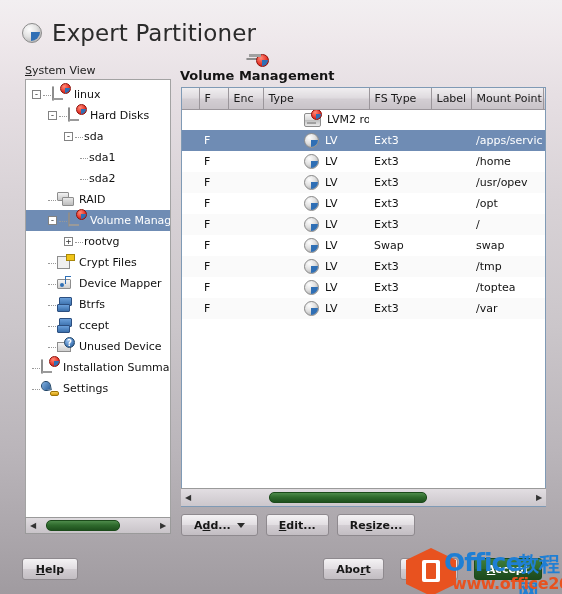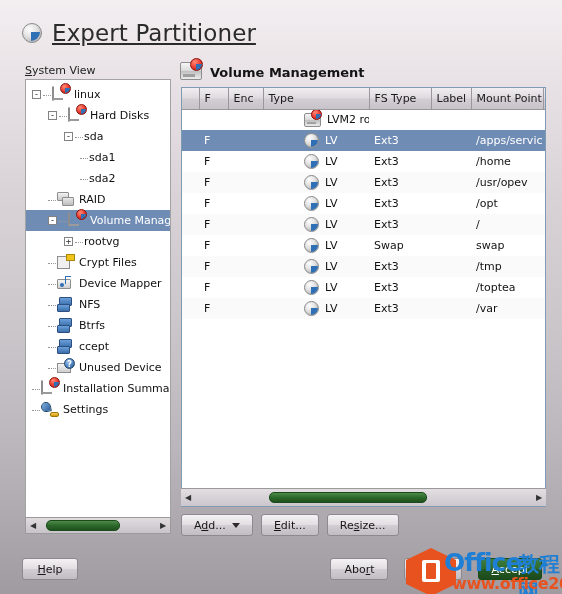--- a/index.html
+++ b/index.html
@@ -13,21 +13,20 @@
   }
 
   
   #app-title{
     position:absolute;left:22px;top:16px;height:34px;
     display:flex;align-items:center;gap:10px;
   }
   #app-title .ttl{
     font-size:23px;color:#2b2b2b;font-weight:400;letter-spacing:.1px;
     font-family:"DejaVu Sans","Liberation Sans",sans-serif;
-    text-decoration:underline;
   }
   .disk-icon{
     width:20px;height:20px;border-radius:50%;
     background:radial-gradient(circle at 35% 30%,#fdfdfd 0%,#e2e2e2 42%,#b8b8b8 78%,#8f8f8f 100%);
     border:1px solid #8b8b8b;position:relative;box-sizing:border-box;
   }
   .disk-icon::after{
     content:"";position:absolute;right:1px;bottom:1px;width:9px;height:9px;
     background:#2f6fb5;border-radius:0 0 9px 0;
   }
@@ -144,21 +143,21 @@
   }
   .sb-track{flex:1 1 auto;height:15px;position:relative;}
   .sb-thumb{
     position:absolute;top:2px;height:11px;border-radius:5px;
     background:linear-gradient(180deg,#4e8b4b 0%,#2f6b2d 45%,#1e501d 100%);
     border:1px solid #1b4a1a;box-sizing:border-box;
   }
 
   
   #pane-title{
-    position:absolute;left:180px;top:58px;display:flex;align-items:flex-end;gap:8px;height:22px;
+    position:absolute;left:180px;top:58px;display:flex;align-items:center;gap:8px;height:22px;flex-direction:column;
   }
   #pane-title .ptxt{font-size:13px;font-weight:bold;color:#141414;}
   .ic-disk-lg{
     width:22px;height:18px;position:relative;border-radius:2px;box-sizing:border-box;
     background:linear-gradient(180deg,#f6f6f6 0%,#dcdcdc 46%,#c0c0c0 52%,#ececec 100%);
     border:1px solid #8d8d8d;
   }
   .ic-disk-lg::after{content:"";position:absolute;left:2px;bottom:2px;width:12px;height:3px;background:#a0a0a0;}
   .ic-disk-lg .redball{
     position:absolute;right:-2px;top:-5px;width:13px;height:13px;border-radius:50%;
@@ -217,21 +216,21 @@
     display:flex;align-items:center;box-sizing:border-box;
     border-top:1px solid #9a9a9a;
   }
 
   
   #action-bar{position:absolute;left:181px;top:514px;display:flex;gap:8px;}
   .btn{
     height:22px;min-width:58px;padding:0 12px;box-sizing:border-box;
     background:linear-gradient(180deg,#f4f2f4 0%,#e2dee2 48%,#d2cdd2 52%,#c2bdc2 100%);
     border:1px solid #8e898e;border-radius:3px;
-    font-size:11px;color:#171717;font-weight:normal;
+    font-size:11px;color:#171717;font-weight:bold;
     display:flex;align-items:center;justify-content:center;gap:6px;
     font-family:"DejaVu Sans","Liberation Sans",sans-serif;
   }
   .btn u{text-decoration:underline;}
   .caret{width:0;height:0;border-left:4px solid transparent;border-right:4px solid transparent;border-top:5px solid #2b2b2b;}
 
   
   #help-btn{position:absolute;left:22px;top:558px;min-width:56px;text-align:center;}
   #bottom-right{position:absolute;right:20px;top:558px;display:flex;gap:16px;}
   .btn.accept{
@@ -329,26 +328,20 @@
         <span class="ind" style="width: 22px;"></span>
         <span class="dots"></span>
         <span class="ico"><span class="ic-crypt"><span class="pg"></span><span class="ky"></span></span></span>
         <span class="lbl">Crypt Files</span>
       </div>
       <div class="node">
         <span class="ind" style="width: 22px;"></span>
         <span class="dots"></span>
         <span class="ico"><span class="ic-dm"><span class="bx"></span><span class="dot"></span><span class="arm"></span><span class="arm2"></span></span></span>
         <span class="lbl">Device Mapper</span>
-      </div>
-      <div class="node">
-        <span class="ind" style="width: 22px;"></span>
-        <span class="dots"></span>
-        <span class="ico"><span class="ic-net"><span class="s1"></span><span class="s2"></span></span></span>
-        <span class="lbl">NFS</span>
       </div>
       <div class="node">
         <span class="ind" style="width: 22px;"></span>
         <span class="dots"></span>
         <span class="ico"><span class="ic-net"><span class="s1"></span><span class="s2"></span></span></span>
         <span class="lbl">Btrfs</span>
       </div>
       <div class="node">
         <span class="ind" style="width: 22px;"></span>
         <span class="dots"></span>

